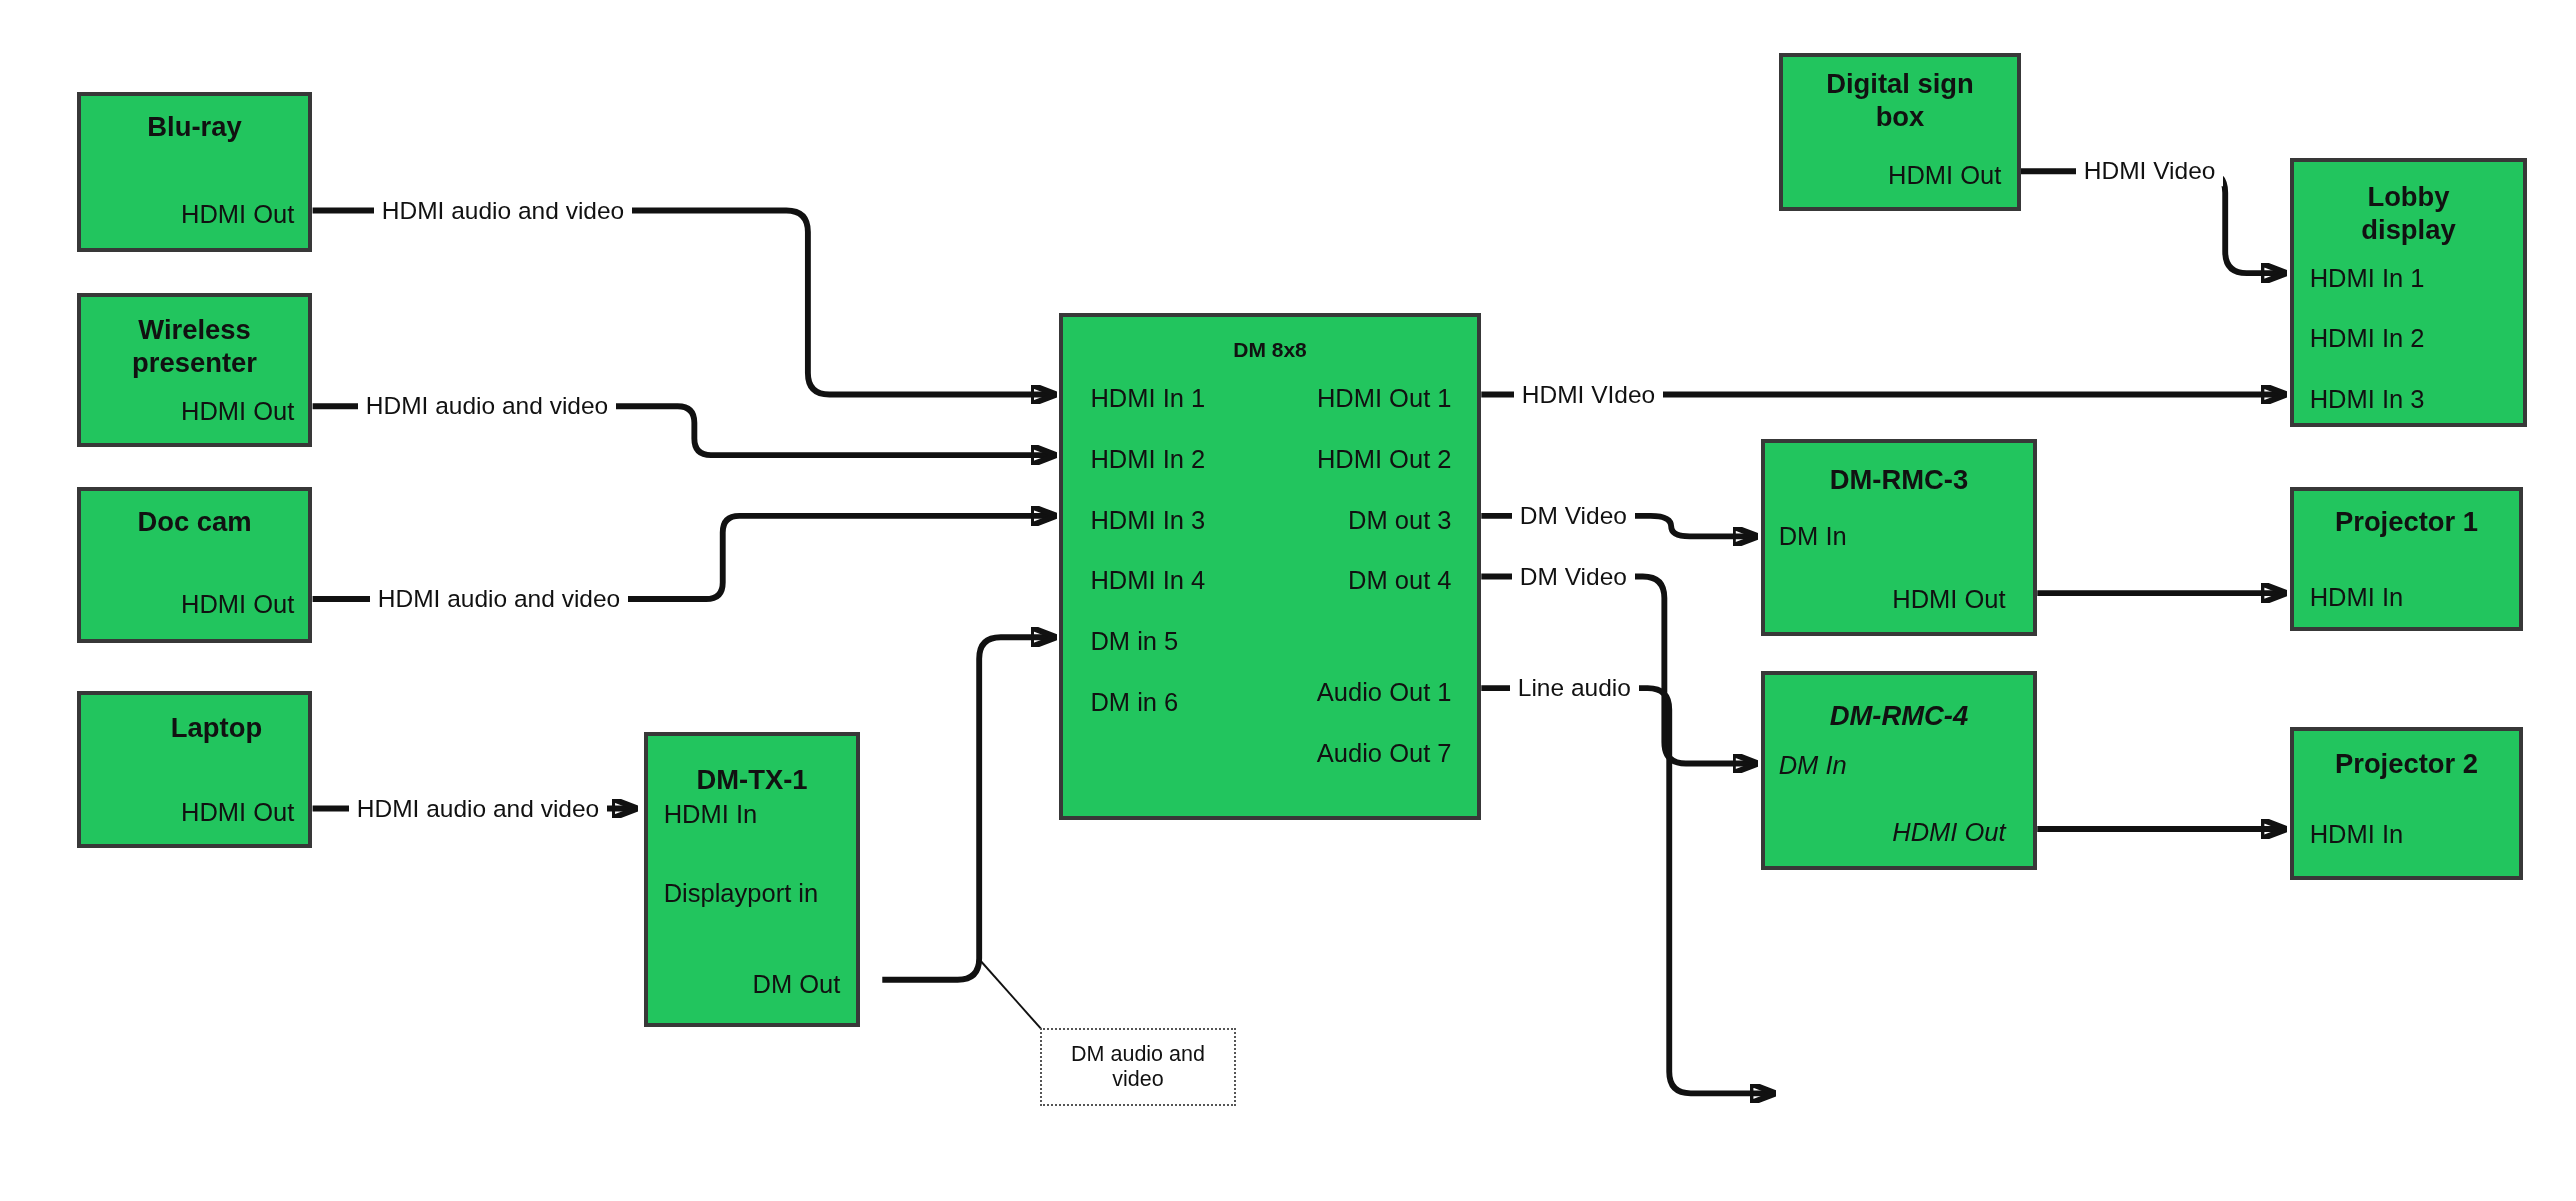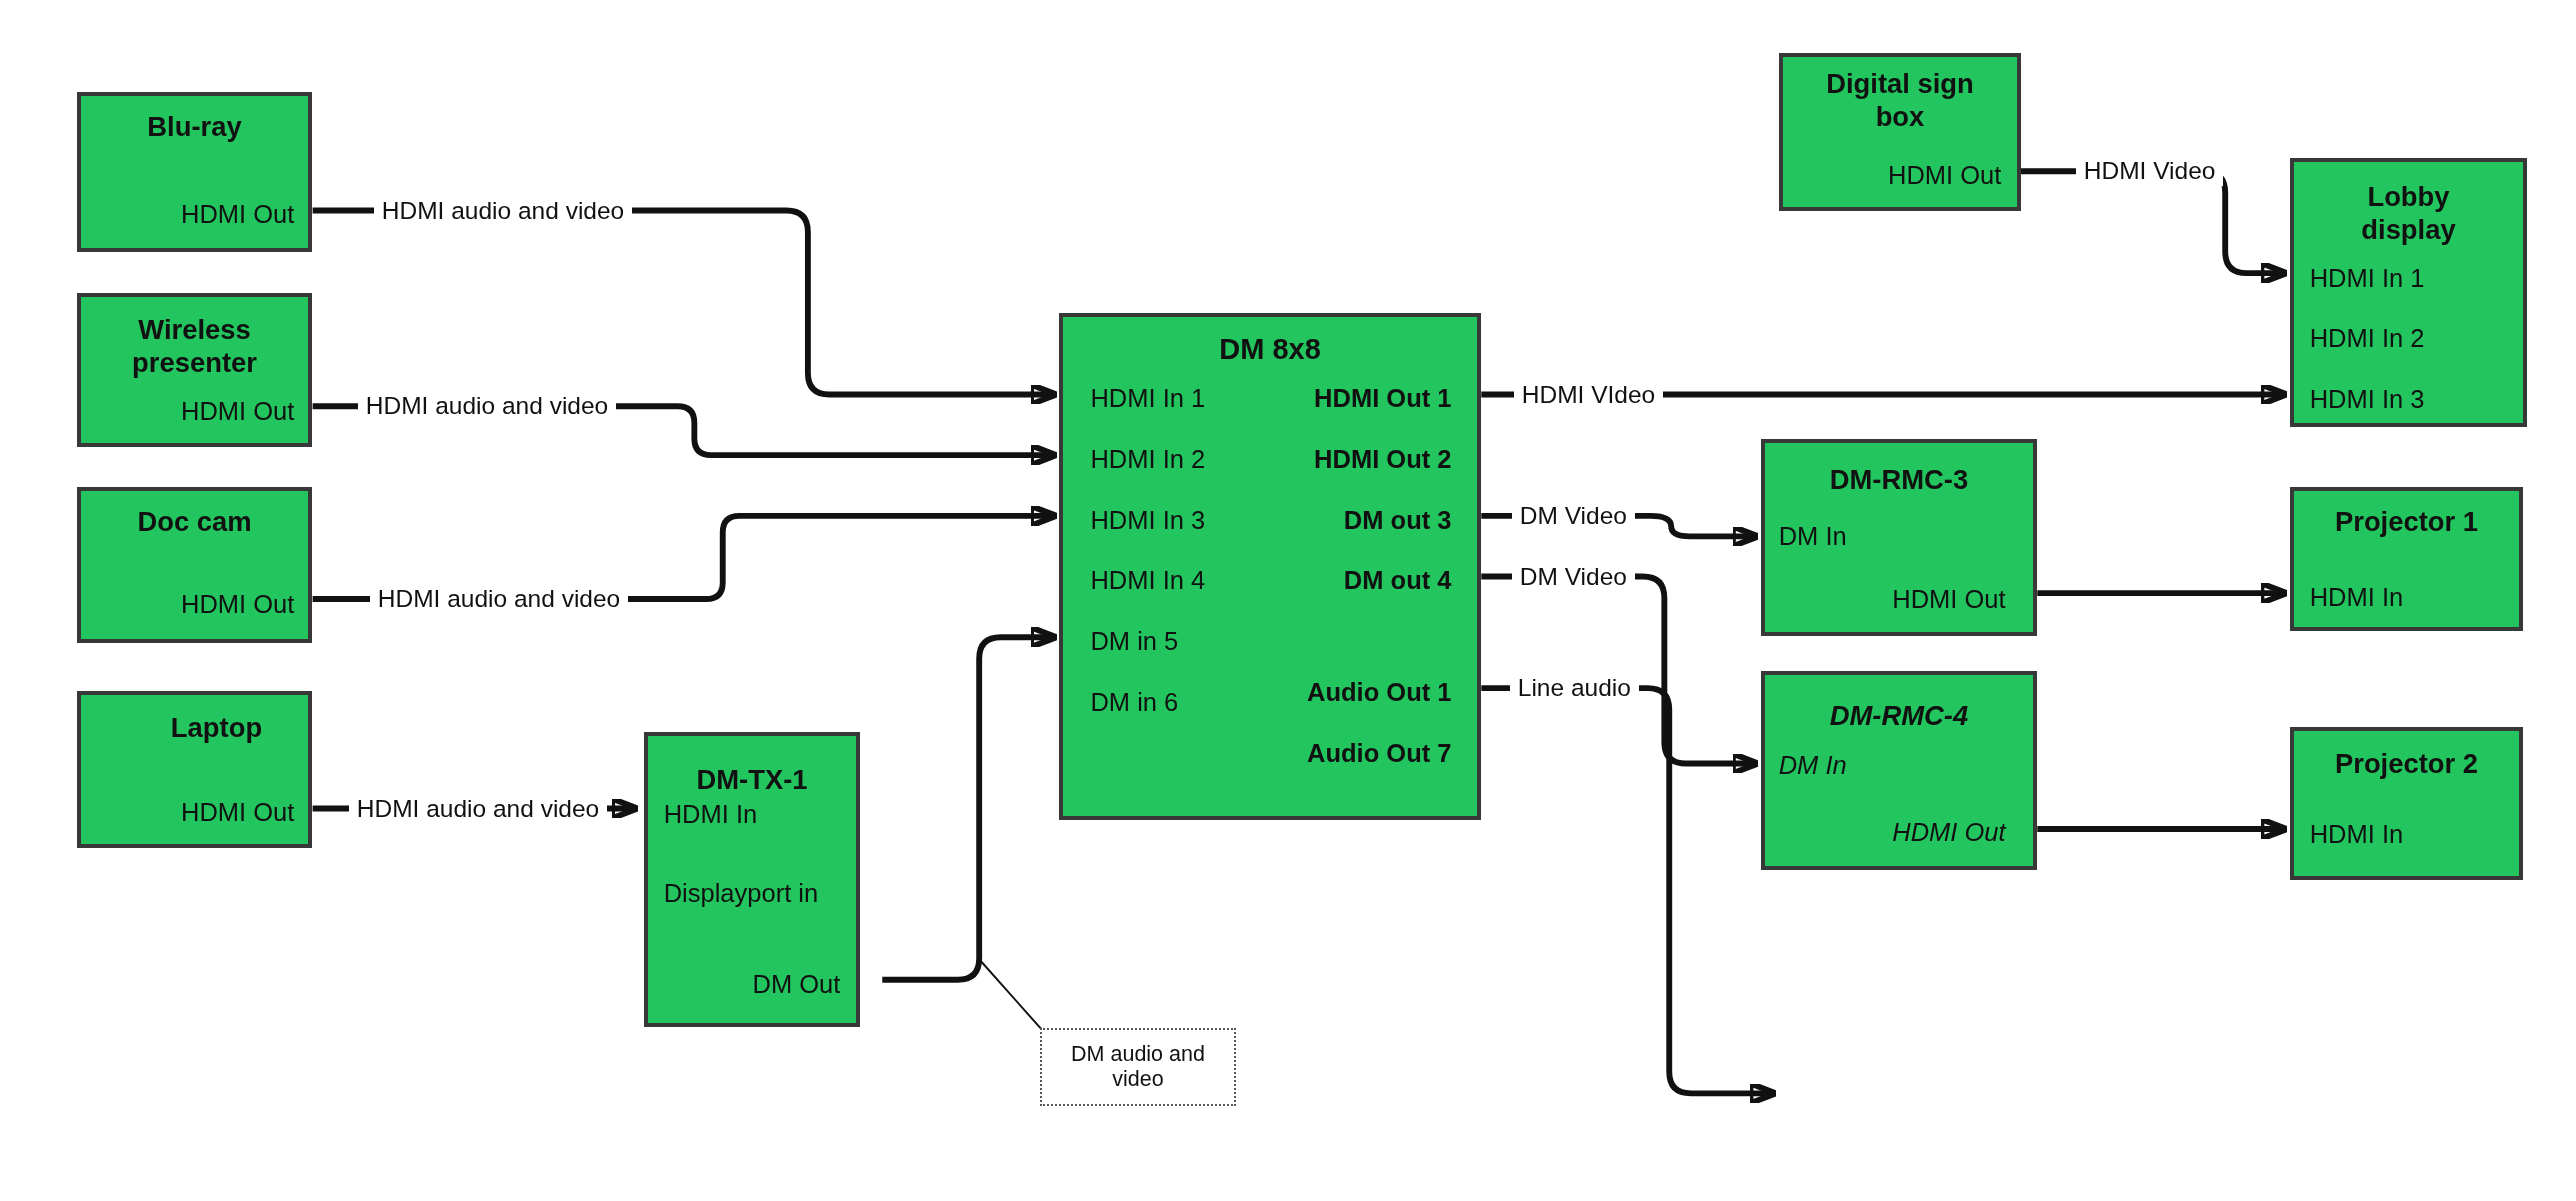--- a/index.html
+++ b/index.html
@@ -36,21 +36,21 @@
   }
   .port.l{left:15.7px;}
   .port.r{right:15.7px;text-align:right;}
   
   #n-bluray   {left:77px;  top:92px;  width:235px; height:160px;}
   #n-wireless {left:77px;  top:293px; width:235px; height:154px;}
   #n-doccam   {left:77px;  top:487px; width:235px; height:156px;}
   #n-laptop   {left:77px;  top:691px; width:235px; height:157px;}
   #n-dmtx1    {left:644px; top:732px; width:216px; height:295px;}
   #n-dm8x8    {left:1059px;top:313px; width:422px; height:507px;}
-  #n-dm8x8 .title{font-size:29px;}
+  #n-dm8x8 .title{font-size:21px;}
   #n-digsign  {left:1779px;top:53px;  width:242px; height:158px;}
   #n-lobby    {left:2290px;top:158px; width:237px; height:269px;}
   #n-dmrmc3   {left:1761px;top:439px; width:276px; height:197px;}
   #n-proj1    {left:2290px;top:487px; width:233px; height:144px;}
   #n-dmrmc4   {left:1761px;top:671px; width:276px; height:199px;font-style:italic;}
   #n-proj2    {left:2290px;top:727px; width:233px; height:153px;}
   #n-amp      {left:1779px;top:982px;width:242px; height:160px;}
   
   #n-bluray .title{top:13.7px;} #n-wireless .title{top:15.7px;} #n-doccam .title{top:13.7px;}
   #n-laptop .title{top:15.7px;padding-left:44px;} #n-dmtx1 .title{top:27.4px;}   #n-dm8x8 .title{top:15.7px;}
@@ -60,21 +60,21 @@
   
   #p-bluray-out{top:118px;right:13.7px;}
   #p-wireless-out{top:114px;right:13.7px;}
   #p-doccam-out{top:113px;right:13.7px;}
   #p-laptop-out{top:117px;right:13.7px;}
   #p-dmtx1-in1{top:78px;}  #p-dmtx1-in2{top:157px;} #p-dmtx1-out{top:248px;}
   #p-dm8-i0{top:81px;} #p-dm8-i1{top:142px;} #p-dm8-i2{top:203px;}
   #p-dm8-i3{top:263px;} #p-dm8-i4{top:324px;} #p-dm8-i5{top:385px;}
   #p-dm8-o0{top:81px;} #p-dm8-o1{top:142px;} #p-dm8-o2{top:203px;}
   #p-dm8-o3{top:263px;} #p-dm8-o4{top:375px;} #p-dm8-o5{top:436px;}
-  #n-dm8x8 .port.l{left:27.4px;} #n-dm8x8 .port.r{right:25.5px;font-weight:bold;}
+  #n-dm8x8 .port.l{left:27.4px;} #n-dm8x8 .port.r{right:25.5px;}
   #p-digsign-out{top:118px;}
   #p-lobby-i0{top:116px;} #p-lobby-i1{top:176px;} #p-lobby-i2{top:237px;}
   #p-rmc3-in{top:93px;left:13.7px;} #p-rmc3-out{top:156px;right:27.4px;}
   #p-proj1-in{top:106px;}
   #p-rmc4-in{top:90px;left:13.7px;} #p-rmc4-out{top:157px;right:27.4px;}
   #p-proj2-in{top:103px;}
   #p-amp-in{top:112px;}
   
   .lk{
     position:absolute;

